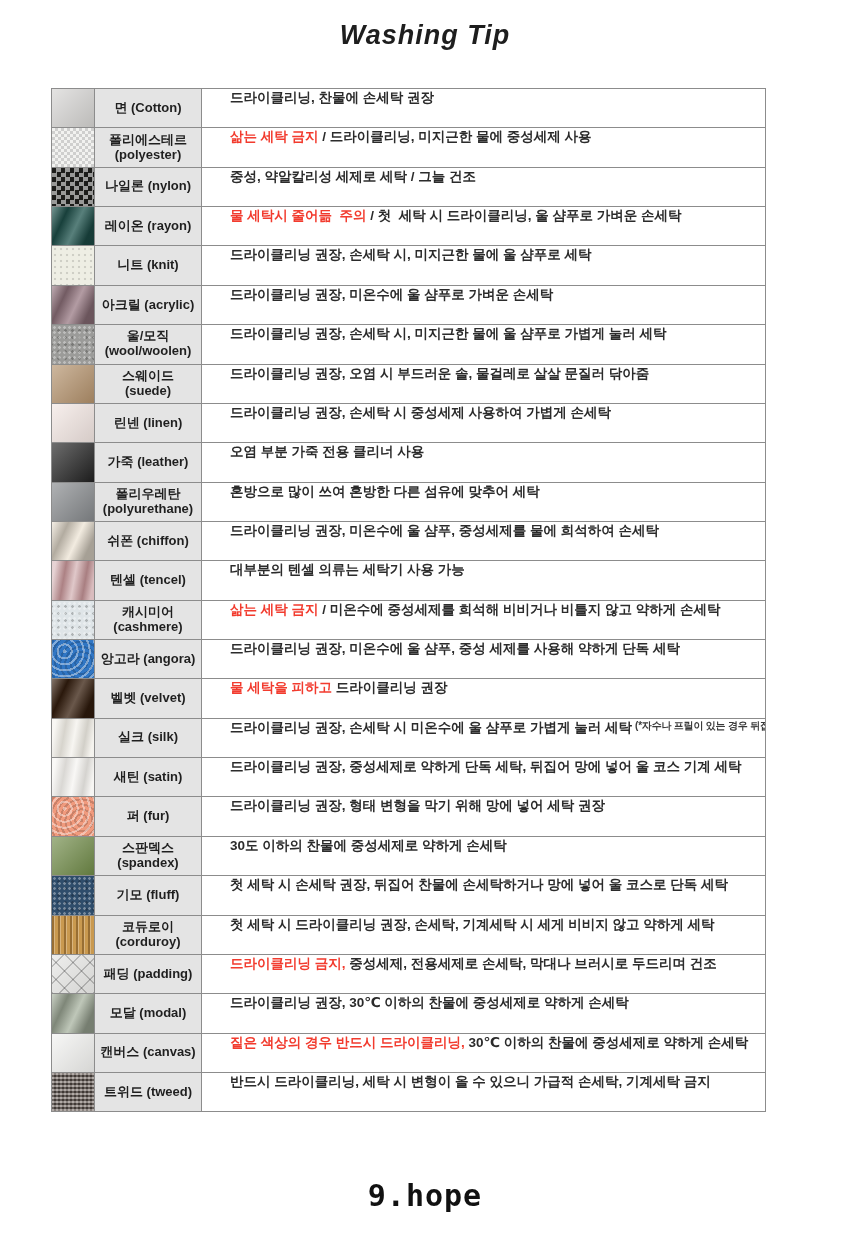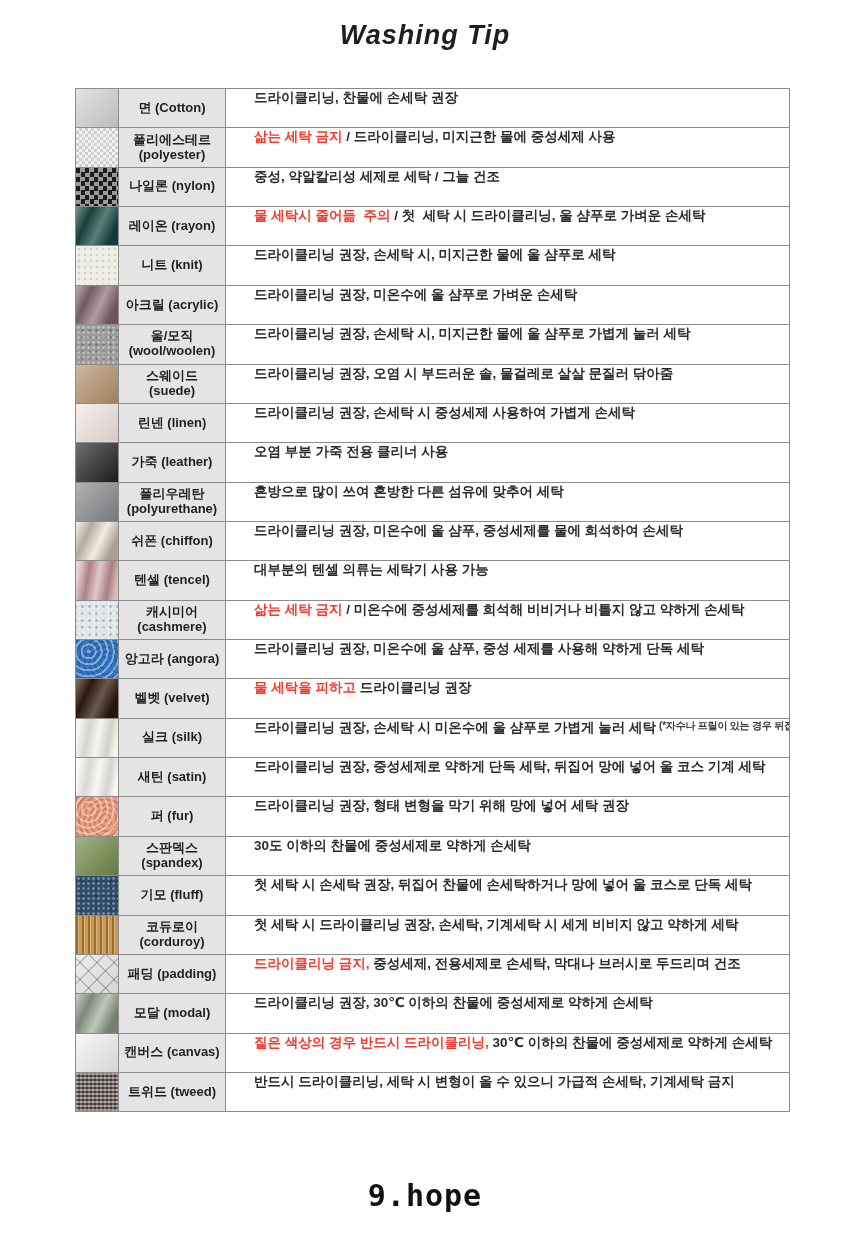--- a/index.html
+++ b/index.html
@@ -21,21 +21,21 @@
     text-align:center;
     font-size:27px;
     font-weight:700;
     font-style:italic;
     letter-spacing:1px;
     padding-top:20px;
     color:#1e1e1e;
   }
   .wash-table{
     position:absolute;
-    left:75px; top:88px;
+    left:51px; top:88px;
     width:715px;
     border:1px solid var(--border);
     border-bottom:none;
   }
   .row{
     display:flex;
     height:39.37px;
     border-bottom:1px solid var(--border);
   }
   .swatch{

